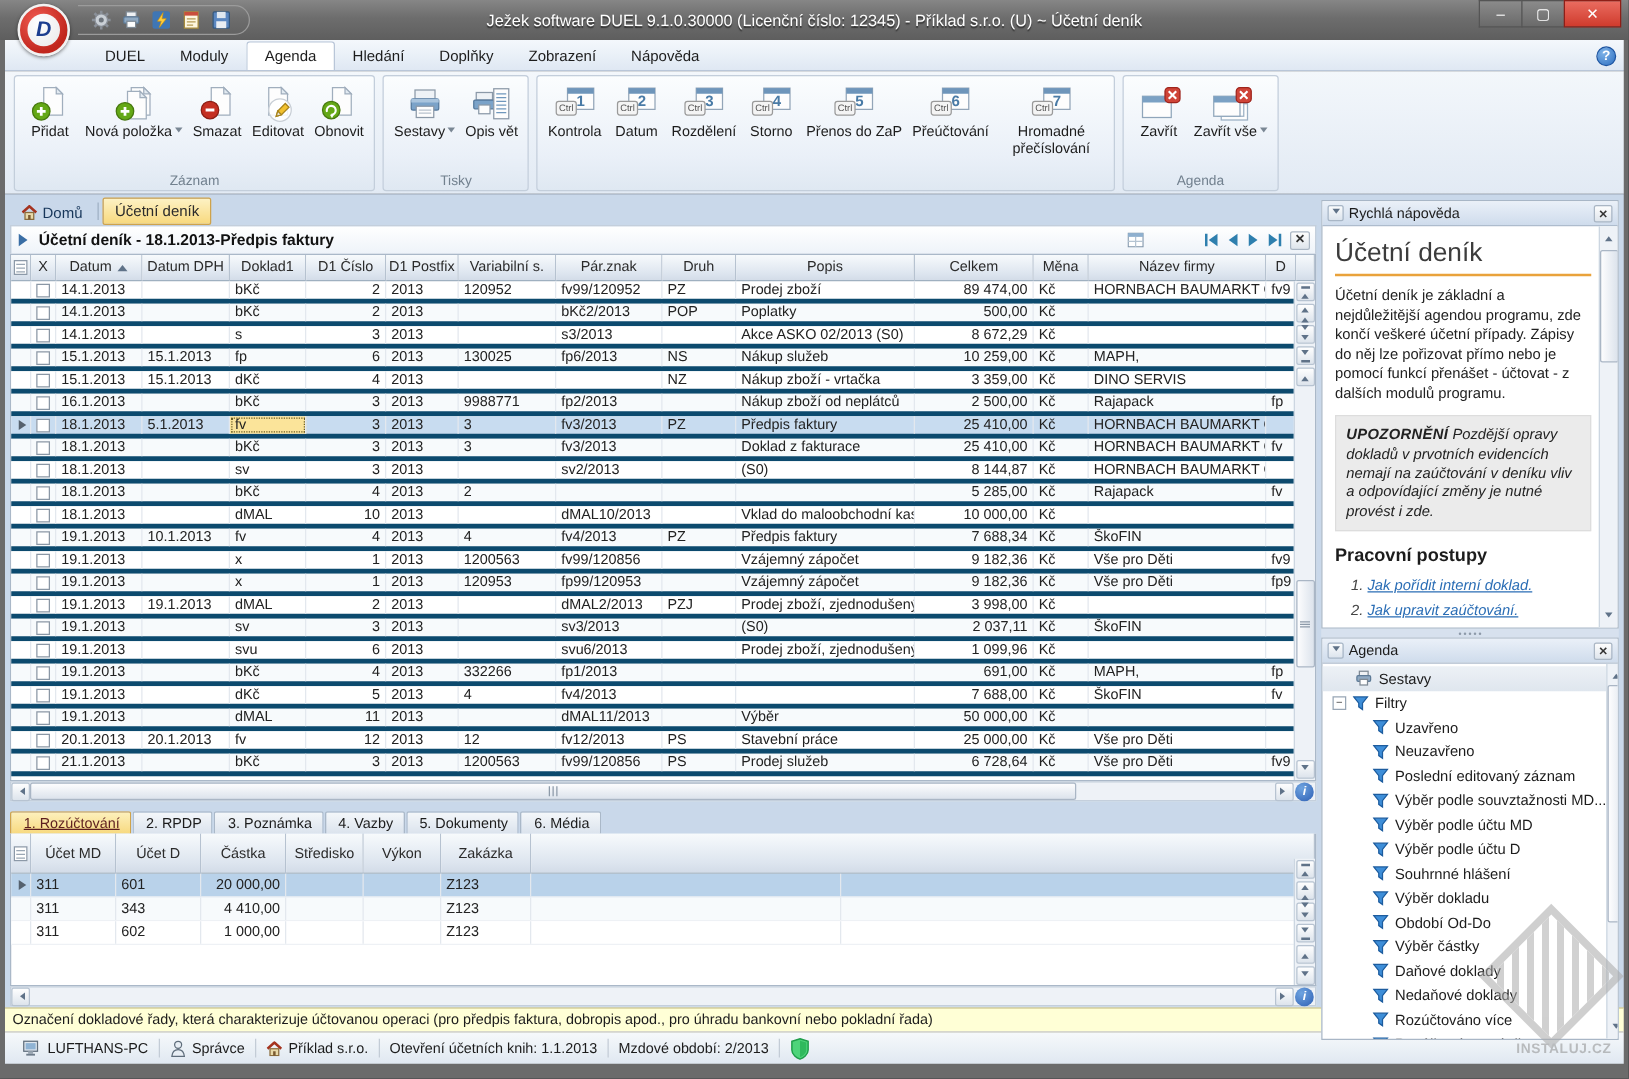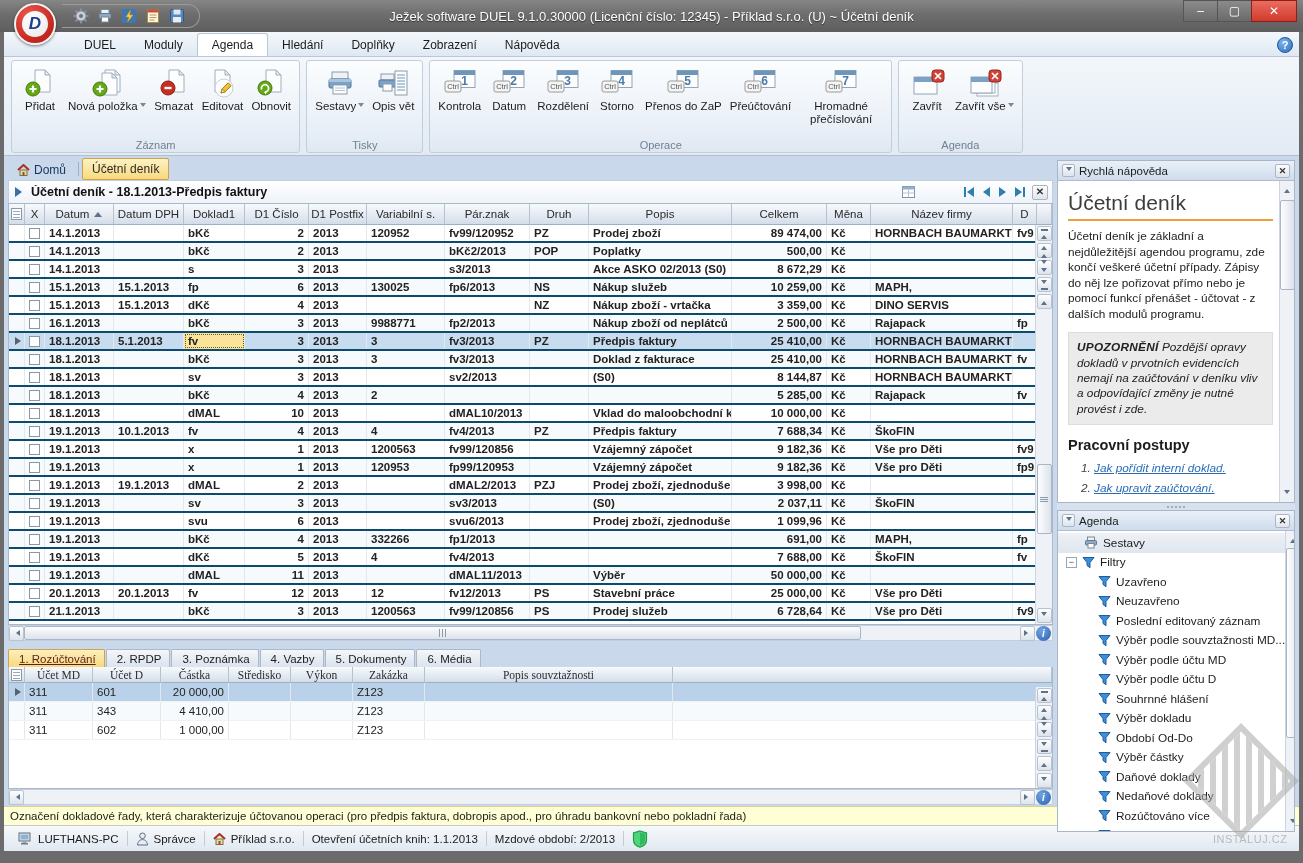--- a/index.html
+++ b/index.html
@@ -59,21 +59,21 @@
   .nav-tri.right{border-left:7px solid #2e7fae;border-right:none;}
   .nav-bar{width:2px;height:10px;background:#2e7fae;}
   .nav-btn{display:flex;align-items:center;gap:1px;padding:2px;}
   .rb-close{width:16px;height:15px;background:linear-gradient(#fdfdfd,#dfe5ec);border:1px solid #aab6c4;border-radius:2px;
             font-size:10px;line-height:12px;text-align:center;color:#333;font-weight:bold;}
   
   .main-grid{position:absolute;left:8px;top:203px;width:1045px;height:422px;background:#fff;border:1px solid #aab8c8;}
   .g-head{display:flex;height:21px;}
   .g-h{background:linear-gradient(#f7fafc,#dde5ef 75%,#d3dce8);border-right:1px solid #b6c2d0;border-bottom:1px solid #9fb0c0;
        font-size:11.5px;color:#2b2b2b;display:flex;align-items:center;justify-content:center;overflow:hidden;white-space:nowrap;flex:none;}
-  .g-row{display:flex;height:18px;border-bottom:2px solid #0c4a6e;background:#fff;font-weight:bold;}
+  .g-row{display:flex;height:18px;border-bottom:4px solid #0c4a6e;background:#fff;}
   .g-row.alt{background:#f7fafc;}
   .g-row.sel{background:#c8dcf0;}
   .g-c{font-size:11.5px;padding:1px 4px;border-right:1px solid #e3e8ee;overflow:hidden;white-space:nowrap;flex:none;display:flex;align-items:center;}
   .g-c.r{justify-content:flex-end;}
   .g-c.focus{background:#fbe49a;outline:1px dotted #6b5c23;outline-offset:-2px;}
   .rowmark{width:0;height:0;border:4px solid transparent;border-left:6px solid #55616e;margin-left:2px;}
   .cbx{width:11px;height:11px;border:1px solid #8a97a5;background:#fff;margin:auto;}
   
   .mg-c0{width:16px}.mg-c1{width:20px}.mg-c2{width:69px}.mg-c3{width:70px}.mg-c4{width:61px}
   .mg-c5{width:64px}.mg-c6{width:58px}.mg-c7{width:78px}.mg-c8{width:85px}.mg-c9{width:59px}
@@ -152,21 +152,21 @@
   .trow{display:flex;align-items:center;height:19.5px;gap:5px;font-size:11.8px;color:#1c1c1c;padding-left:8px;white-space:nowrap;overflow:hidden;}
   .trow.root{padding-left:26px;}
   .trow.sestavy{background:linear-gradient(#edf1f6,#dfe6ee);}
   .trow.child{padding-left:40px;}
   .expander{width:11px;height:11px;border:1px solid #98a6b5;background:#fff;display:flex;align-items:center;justify-content:center;
             font-size:9px;line-height:9px;color:#444;flex:none;}
   
   .watermark{position:absolute;left:1155px;top:745px;width:200px;height:110px;pointer-events:none;opacity:.55;z-index:40;}
   .wm-box{position:absolute;left:45px;top:-5px;width:82px;height:82px;border:6px solid #a8a8a8;transform:rotate(45deg);
           background:repeating-linear-gradient(45deg,transparent 0 6px,#ababab 6px 12px);}
-  .wm-text{position:absolute;left:58px;top:88px;font-size:11px;font-weight:normal;color:#8f8f8f;letter-spacing:.5px;}
+  .wm-text{position:absolute;left:58px;top:88px;font-size:11px;font-weight:bold;color:#8f8f8f;letter-spacing:.5px;}
   svg{display:block;}
 </style>
 </head>
 <body>
 
 <div class="window">
 
   <div class="titlebar">
     <div class="logo">
         <div class="d">D</div>
@@ -415,21 +415,20 @@
             <svg width="36" height="30" viewBox="0 0 36 30" xmlns="http://www.w3.org/2000/svg">
               <rect x="12" y="2.5" width="21" height="17" fill="#fdfdfd" stroke="#93a5b8"></rect>
               <rect x="12" y="2.5" width="21" height="4.5" fill="#6e95ba"></rect>
               <text x="22.5" y="17" text-anchor="middle" font-family="Liberation Sans,sans-serif" font-size="12" font-weight="bold" fill="#4a7ba6">7</text>
               <rect x="3" y="13" width="16" height="11" rx="2" fill="#f4f4f4" stroke="#9a9a9a"></rect>
               <text x="11" y="21" text-anchor="middle" font-family="Liberation Sans,sans-serif" font-size="7.5" fill="#555">Ctrl</text>
             </svg>
           </div>
           <div class="rlb">Hromadné přečíslování</div>
         </div>
-        <div class="rgroup-label">Operace</div>
       </div>
       <div class="rgroup">
         <div class="rbtn">
           <div class="ric">
             <svg width="36" height="30" viewBox="0 0 36 30" xmlns="http://www.w3.org/2000/svg">
               <rect x="5" y="9" width="23" height="17" fill="#fdfdfd" stroke="#8fa5ba"></rect>
               <rect x="5" y="9" width="23" height="5" fill="#7ba1c4"></rect>
               <rect x="23" y="2" width="12" height="12" rx="3" fill="#cf4438" stroke="#9e241c"></rect>
               <path d="M26 5l6 6M32 5l-6 6" stroke="#fff" stroke-width="1.7"></path>
             </svg>
@@ -999,31 +998,30 @@
   <div class="detail-tabs" id="dettabs">
       <div class="dettab active">1. Rozúčtování</div>
       <div class="dettab">2. RPDP</div>
       <div class="dettab">3. Poznámka</div>
       <div class="dettab">4. Vazby</div>
       <div class="dettab">5. Dokumenty</div>
       <div class="dettab">6. Média</div>
     </div>
 
   <div class="detail-grid">
-    <div class="g-head" style="height:16px;font-family:Liberation Serif, serif;" id="dg-head">
+    <div class="g-head" style="height:32px;" id="dg-head">
         <div class="g-h dg-c0">
           <div class="hdr-icon"></div>
         </div>
         <div class="g-h dg-c1">Účet MD</div>
         <div class="g-h dg-c2">Účet D</div>
         <div class="g-h dg-c3">Částka</div>
         <div class="g-h dg-c4">Středisko</div>
         <div class="g-h dg-c5">Výkon</div>
         <div class="g-h dg-c6">Zakázka</div>
-        <div class="g-h dg-c7">Popis souvztažnosti</div>
         <div class="g-h g-h-fill"></div>
       </div>
     <div id="dg-body">
         <div class="dg-row sel">
           <div class="g-c dg-c0">
             <div class="rowmark"></div>
           </div>
           <div class="g-c dg-c1">311</div>
           <div class="g-c dg-c2">601</div>
           <div class="g-c dg-c3 r">20 000,00</div>

